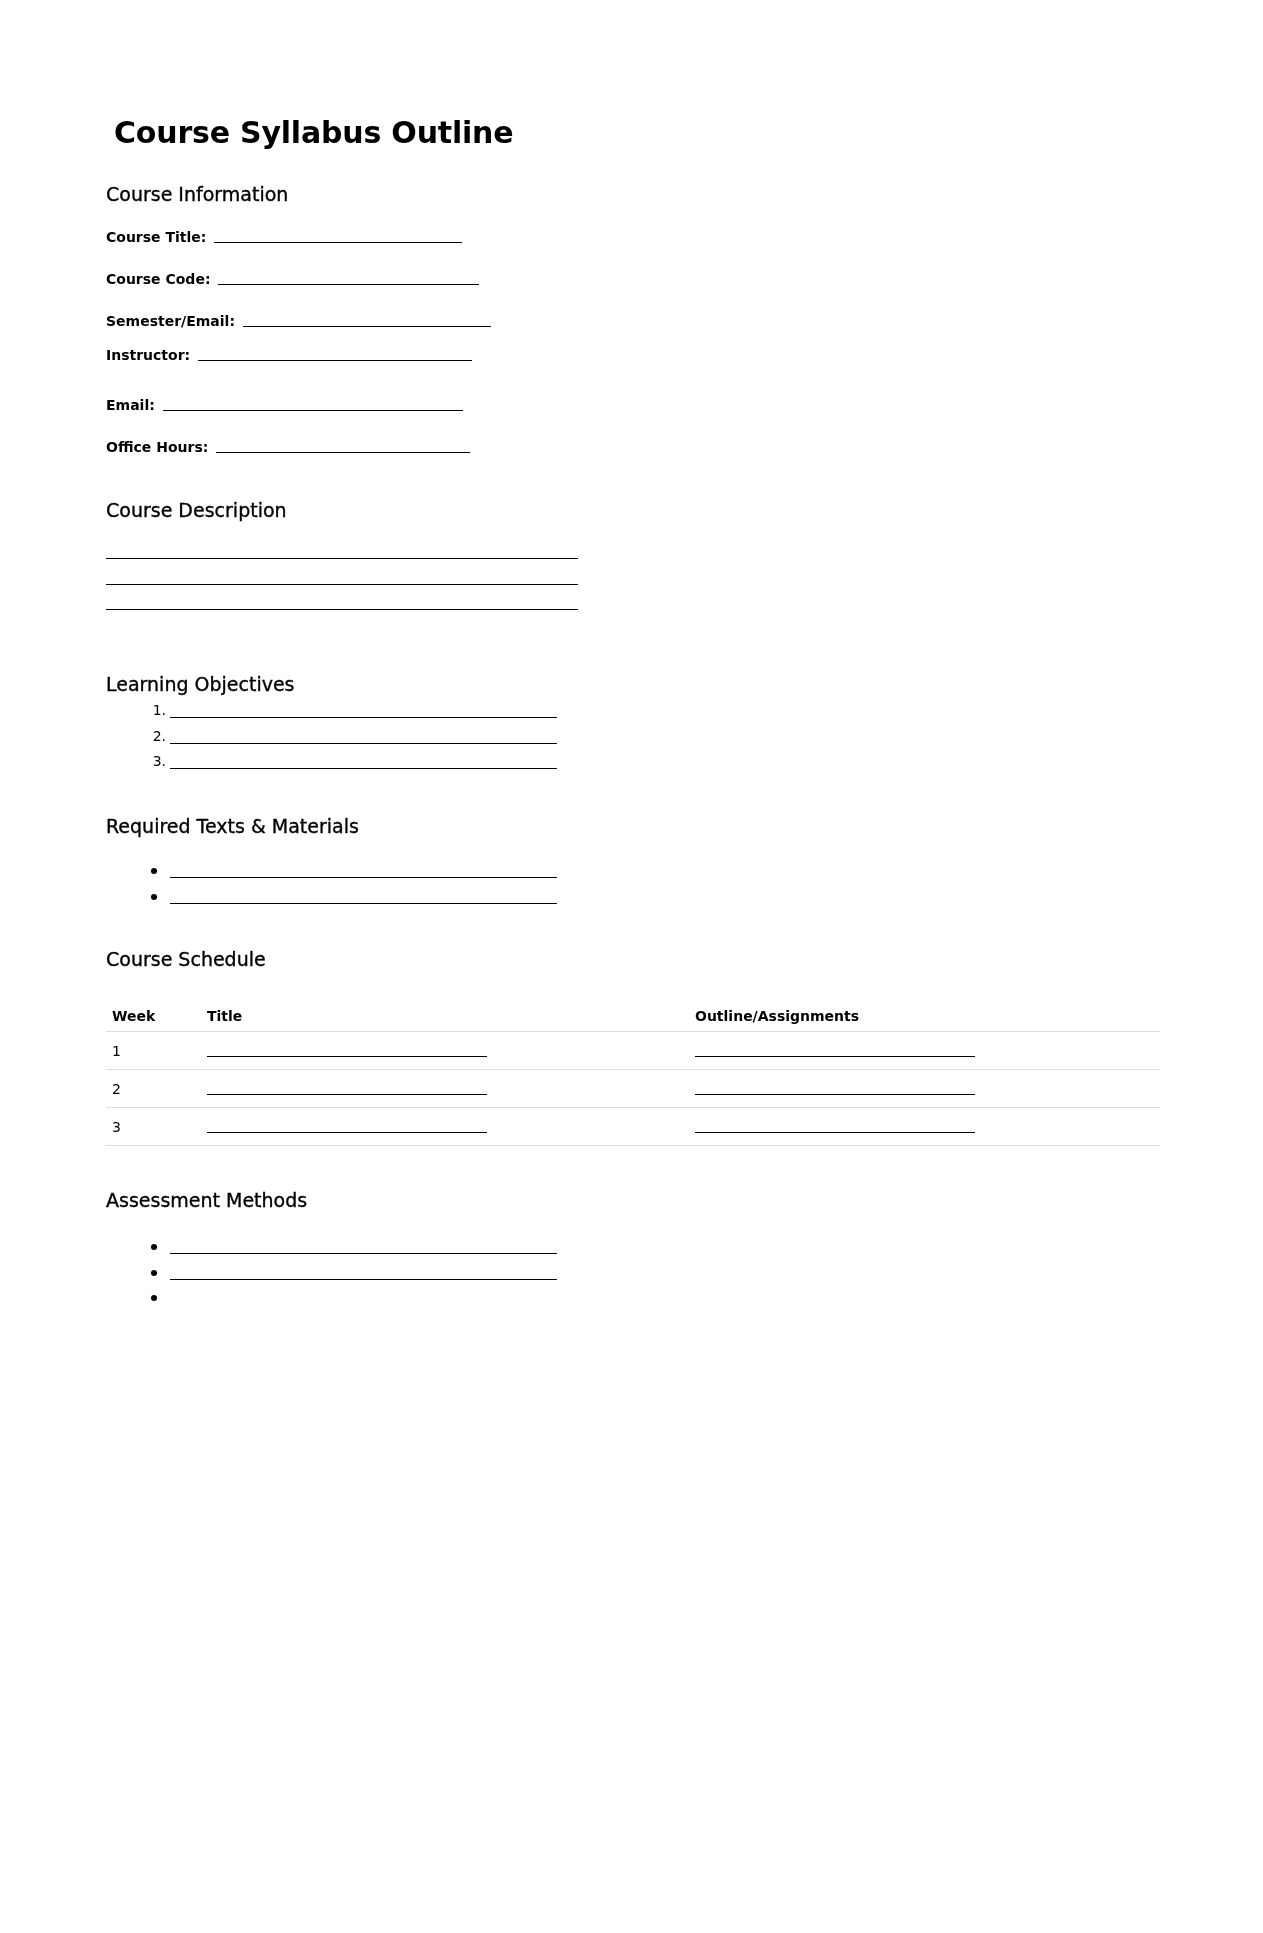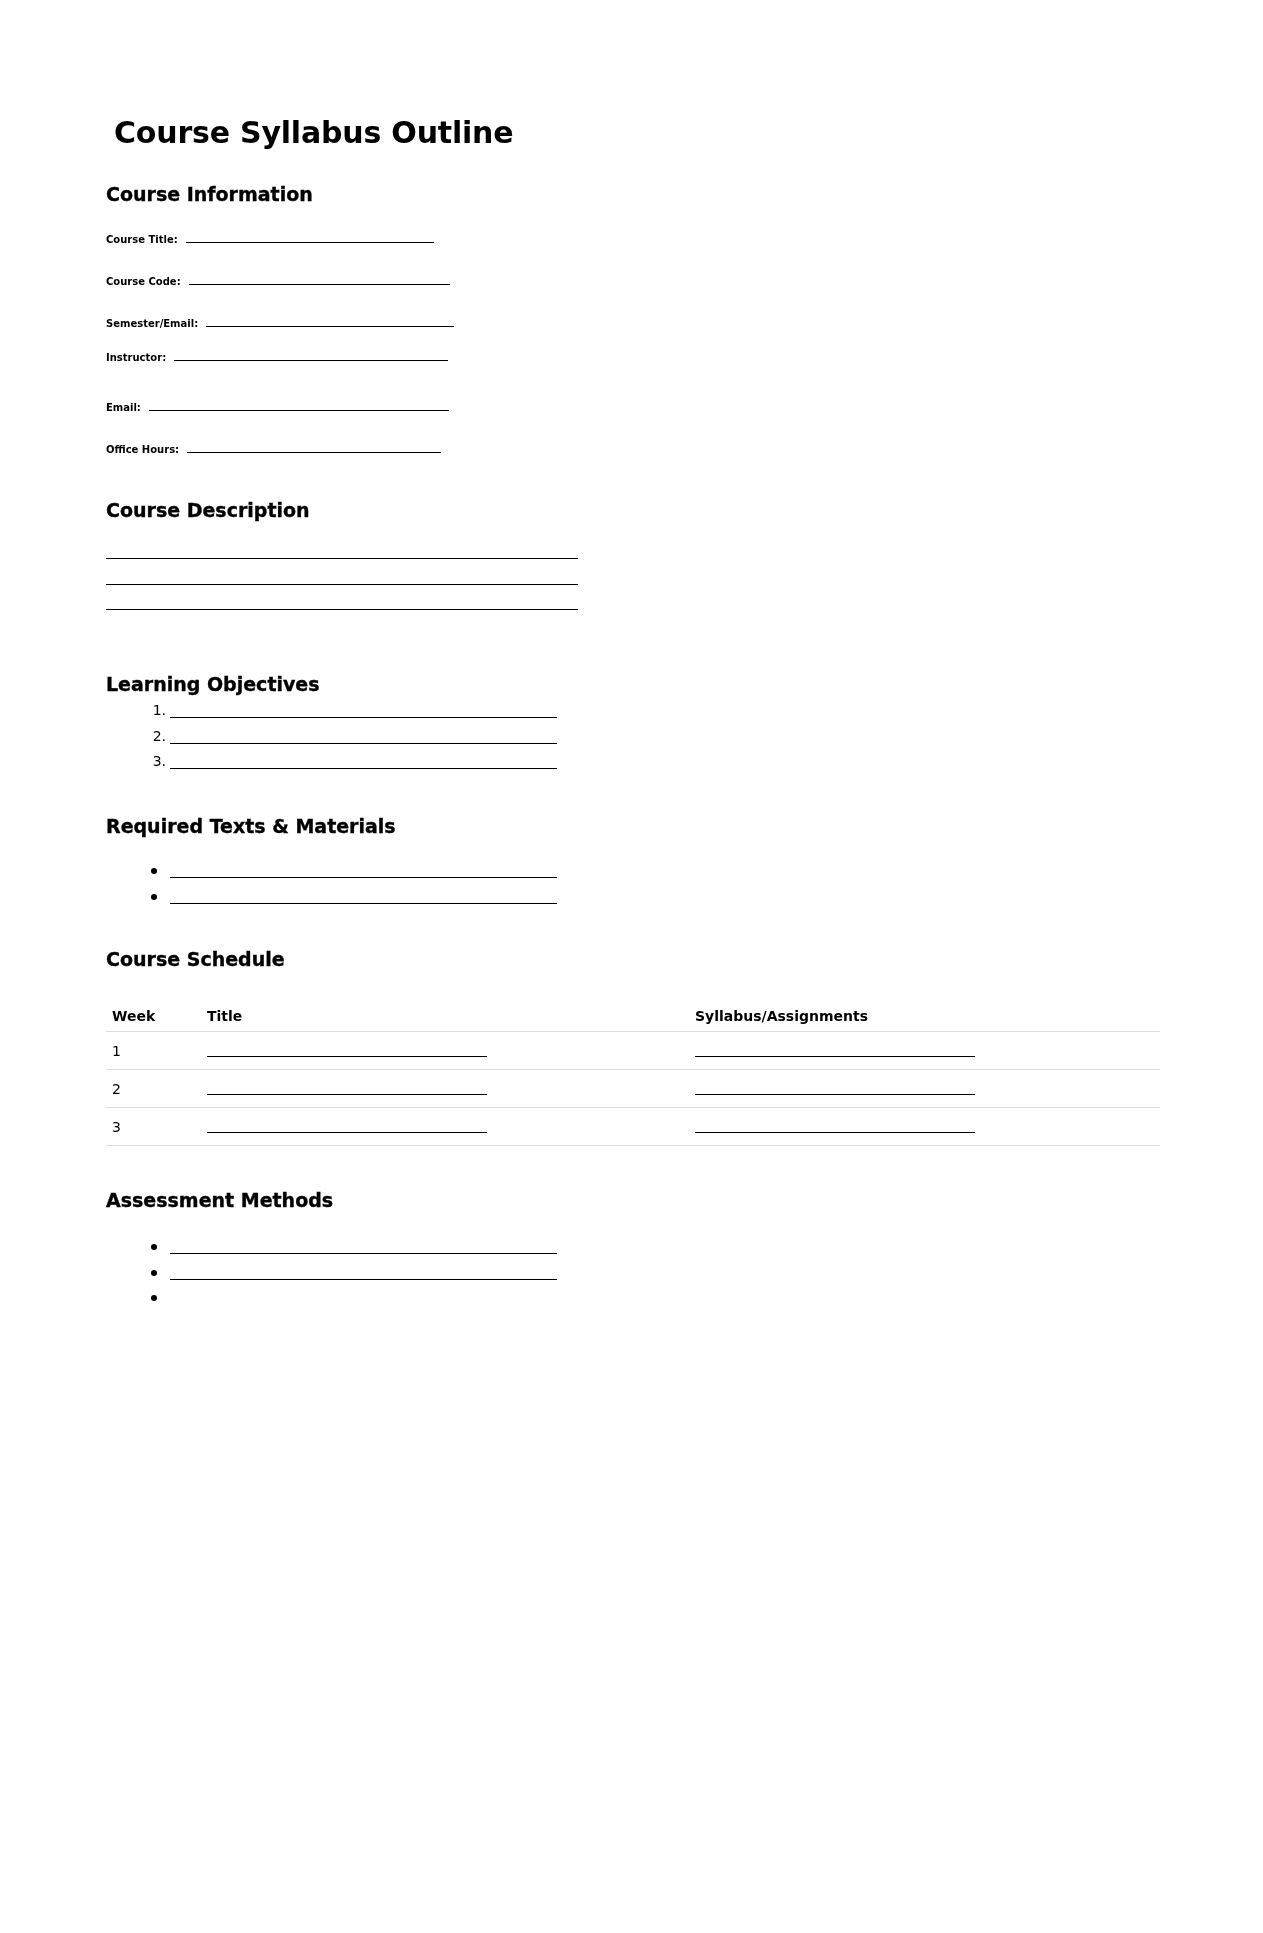--- a/index.html
+++ b/index.html
@@ -29,35 +29,35 @@
       font-size: 30px;
       font-weight: bold;
       letter-spacing: -0.2px;
       white-space: nowrap;
     }
     h2 {
       position: absolute;
       left: 0;
       margin: 0;
       font-size: 19px;
-      font-weight: bold;
+      font-weight: normal;
       -webkit-text-stroke: 0.35px #000;
       white-space: nowrap;
     }
     .field {
       position: absolute;
       left: 0;
       font-size: 14px;
       font-weight: bold;
       height: 20px;
       display: flex;
       align-items: flex-end;
       white-space: nowrap;
     }
-    .field .label { font-weight: bold; font-size: 10px; }
+    .field .label { font-weight: bold; font-size: 14px; }
     .field .blank {
       display: inline-block;
       border-bottom: 1.3px solid #000;
       height: 16px;
       margin-left: 8px;
       margin-bottom: 2px;
     }
     .line {
       position: absolute;
       left: 0;
@@ -190,21 +190,21 @@
     <span class="bullet"></span>
     <span class="blank"></span>
   </div>
 
   <h2 style="top:948px">Course Schedule</h2>
   <table class="schedule">
     <thead>
       <tr>
         <th class="col-week">Week</th>
         <th class="col-topics">Title</th>
-        <th>Syllabus/Assignments</th>
+        <th>Outline/Assignments</th>
       </tr>
     </thead>
     <tbody>
       <tr>
         <td>1</td>
         <td><span class="blank"></span></td>
         <td><span class="blank"></span></td>
       </tr>
       <tr>
         <td>2</td>

